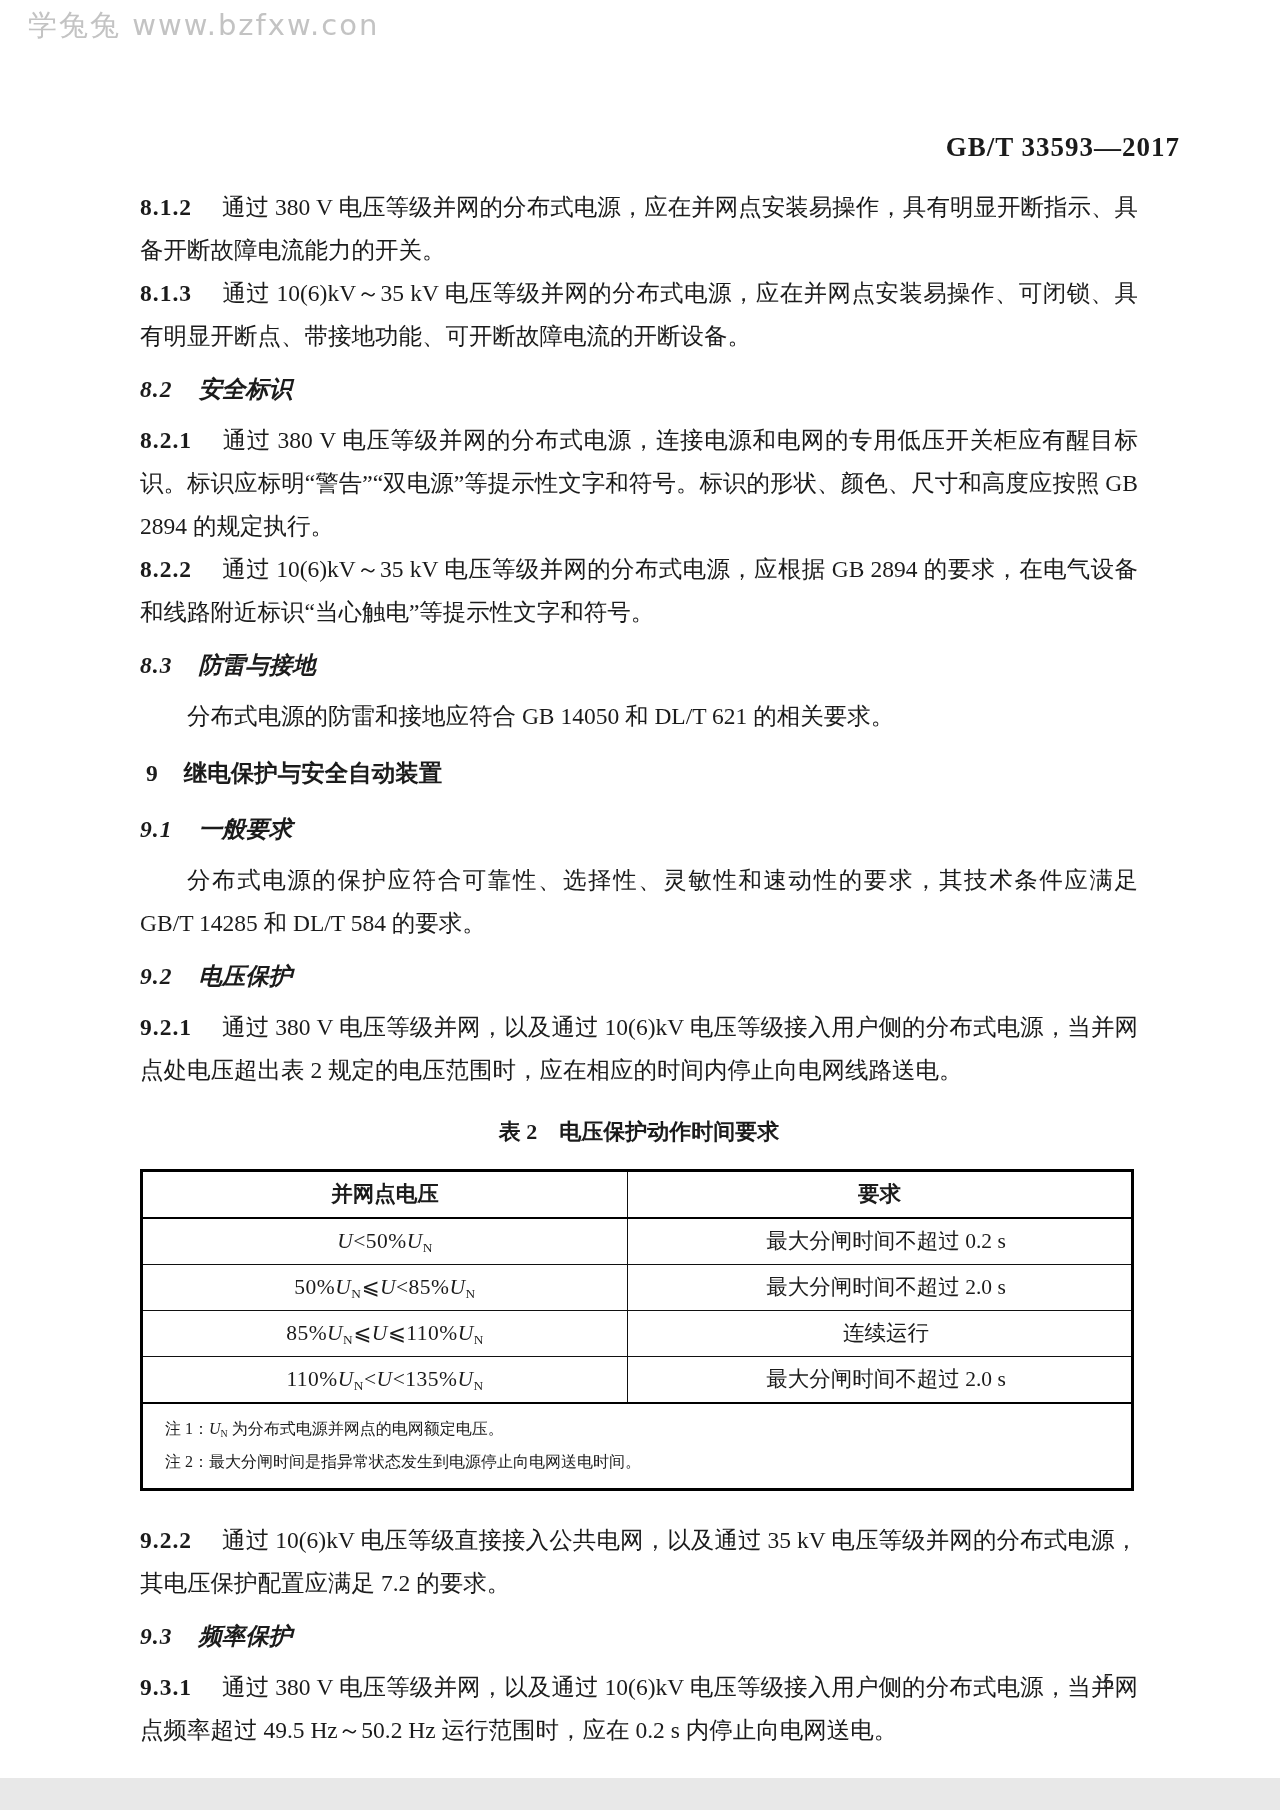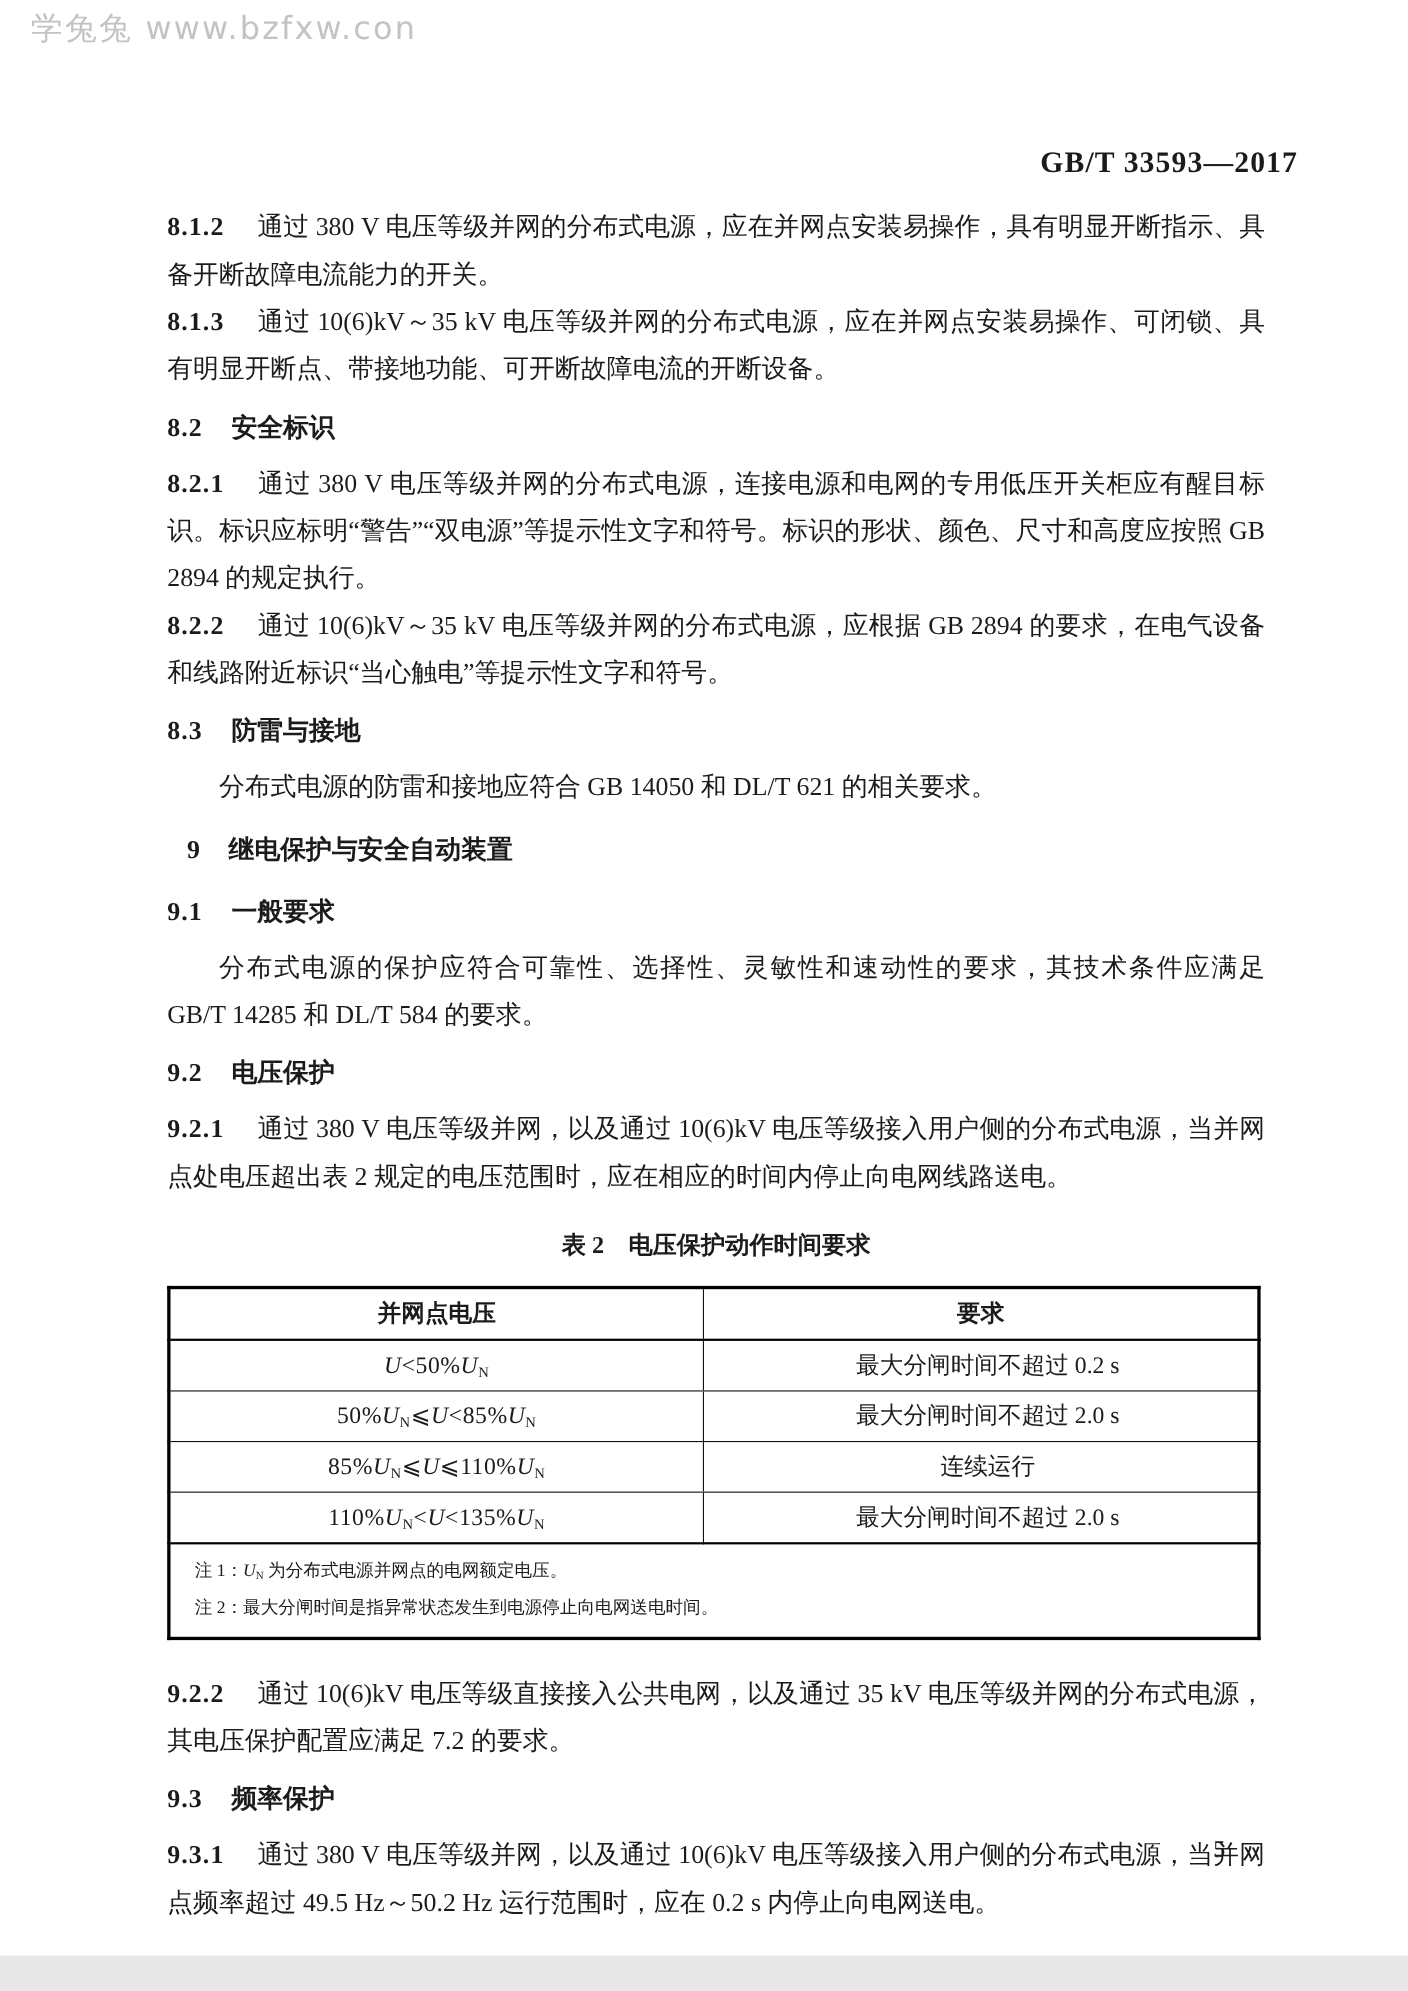--- a/index.html
+++ b/index.html
@@ -17,29 +17,29 @@
     font-family:"DejaVu Sans","Liberation Sans",sans-serif;
     font-size:29px;color:#c3c3c3;letter-spacing:2px;
     white-space:nowrap;
   }
   .std-number{
     position:absolute;top:132px;right:100px;
     font-size:27px;font-weight:bold;letter-spacing:1px;
     font-family:"Liberation Serif","DejaVu Serif",serif;
   }
   .doc-body{
-    position:absolute;left:152px;top:186px;width:998px;
+    position:absolute;left:140px;top:186px;width:998px;
     font-size:23.5px;line-height:43px;
   }
   .para{margin:0;text-align:justify;}
   .para .num{font-weight:bold;margin-right:30px;letter-spacing:1px;}
   .indent{ text-indent:2em;}
-  .sec-heading{margin:10px 0 8px 0;font-weight:bold;}
+  .sec-heading{margin:10px 0 8px 0;font-weight:bold;font-style:italic;}
   .sec-heading .num{margin-right:26px;letter-spacing:1px;}
-  .chap-heading{margin:14px 0 13px 18px;font-weight:bold;}
+  .chap-heading{margin:14px 0 13px 6px;font-weight:bold;}
   .chap-heading .num{margin-right:26px;}
   .tbl-caption{
     margin:18px 0 16px 0;text-align:center;font-weight:bold;font-size:22px;
   }
   table.gb-table{
     width:994px;border-collapse:collapse;
     border:3px solid #000;
   }
   table.gb-table th{
     height:40px;font-size:21.5px;font-weight:600;

